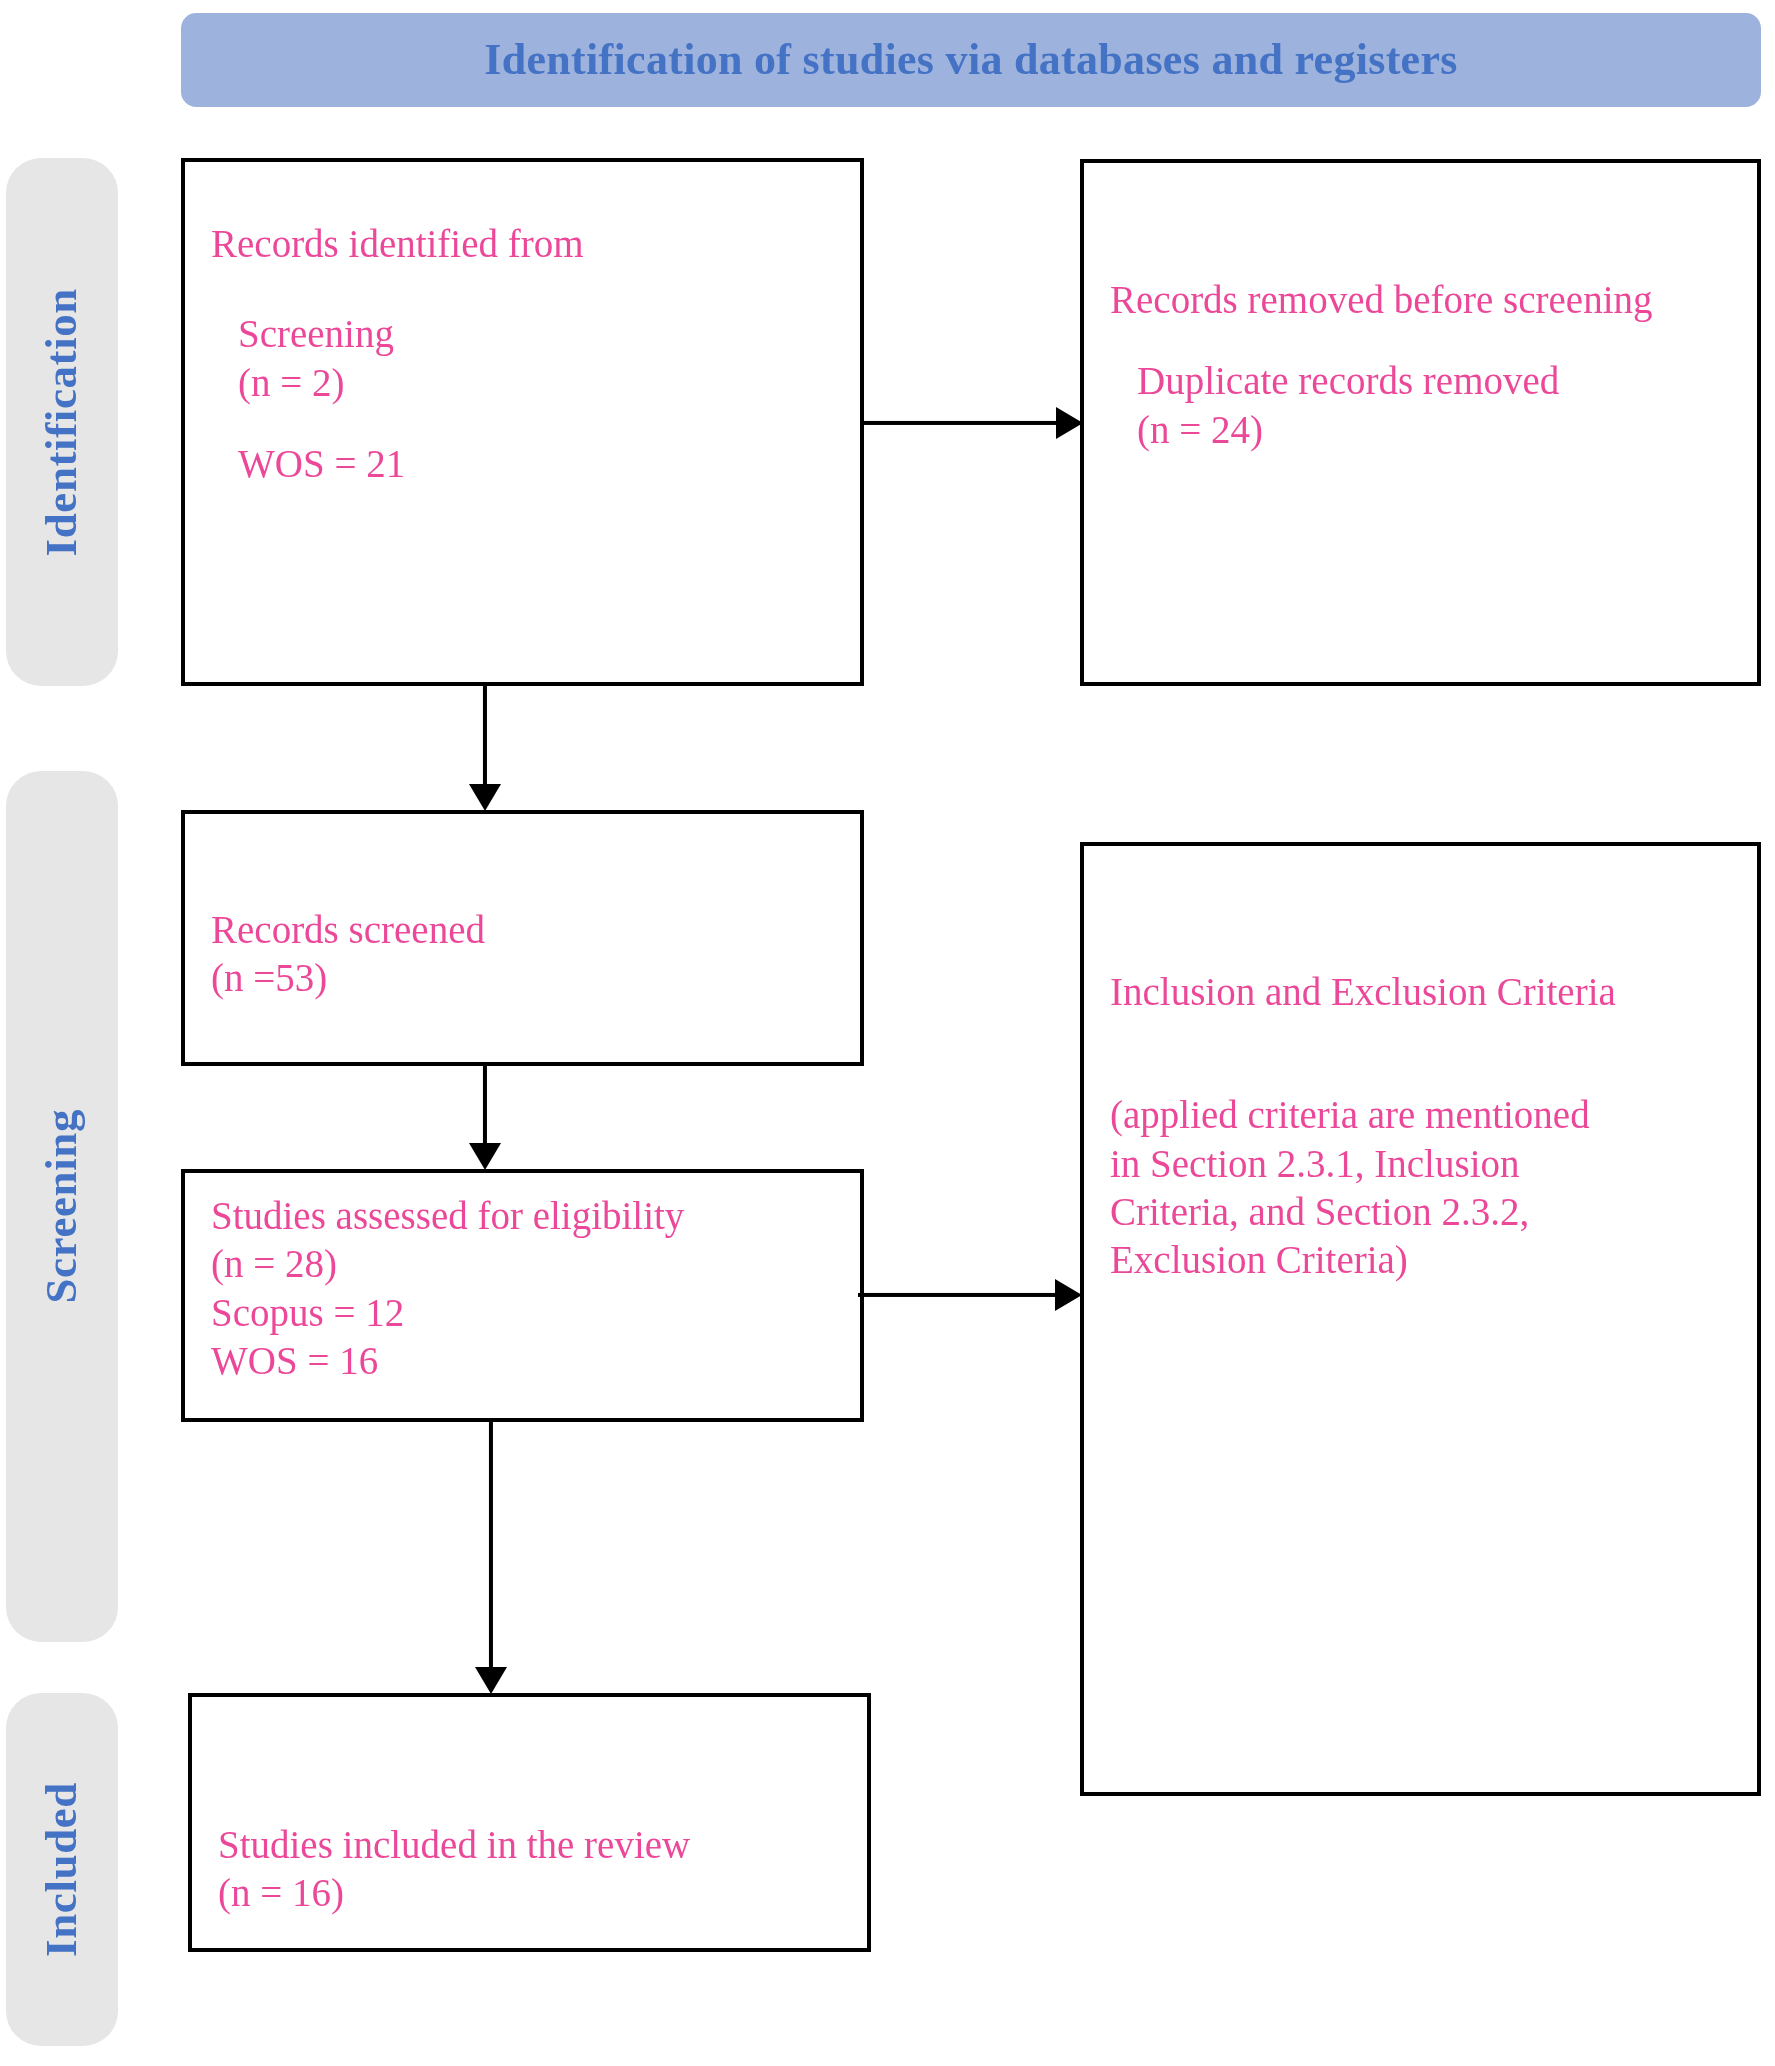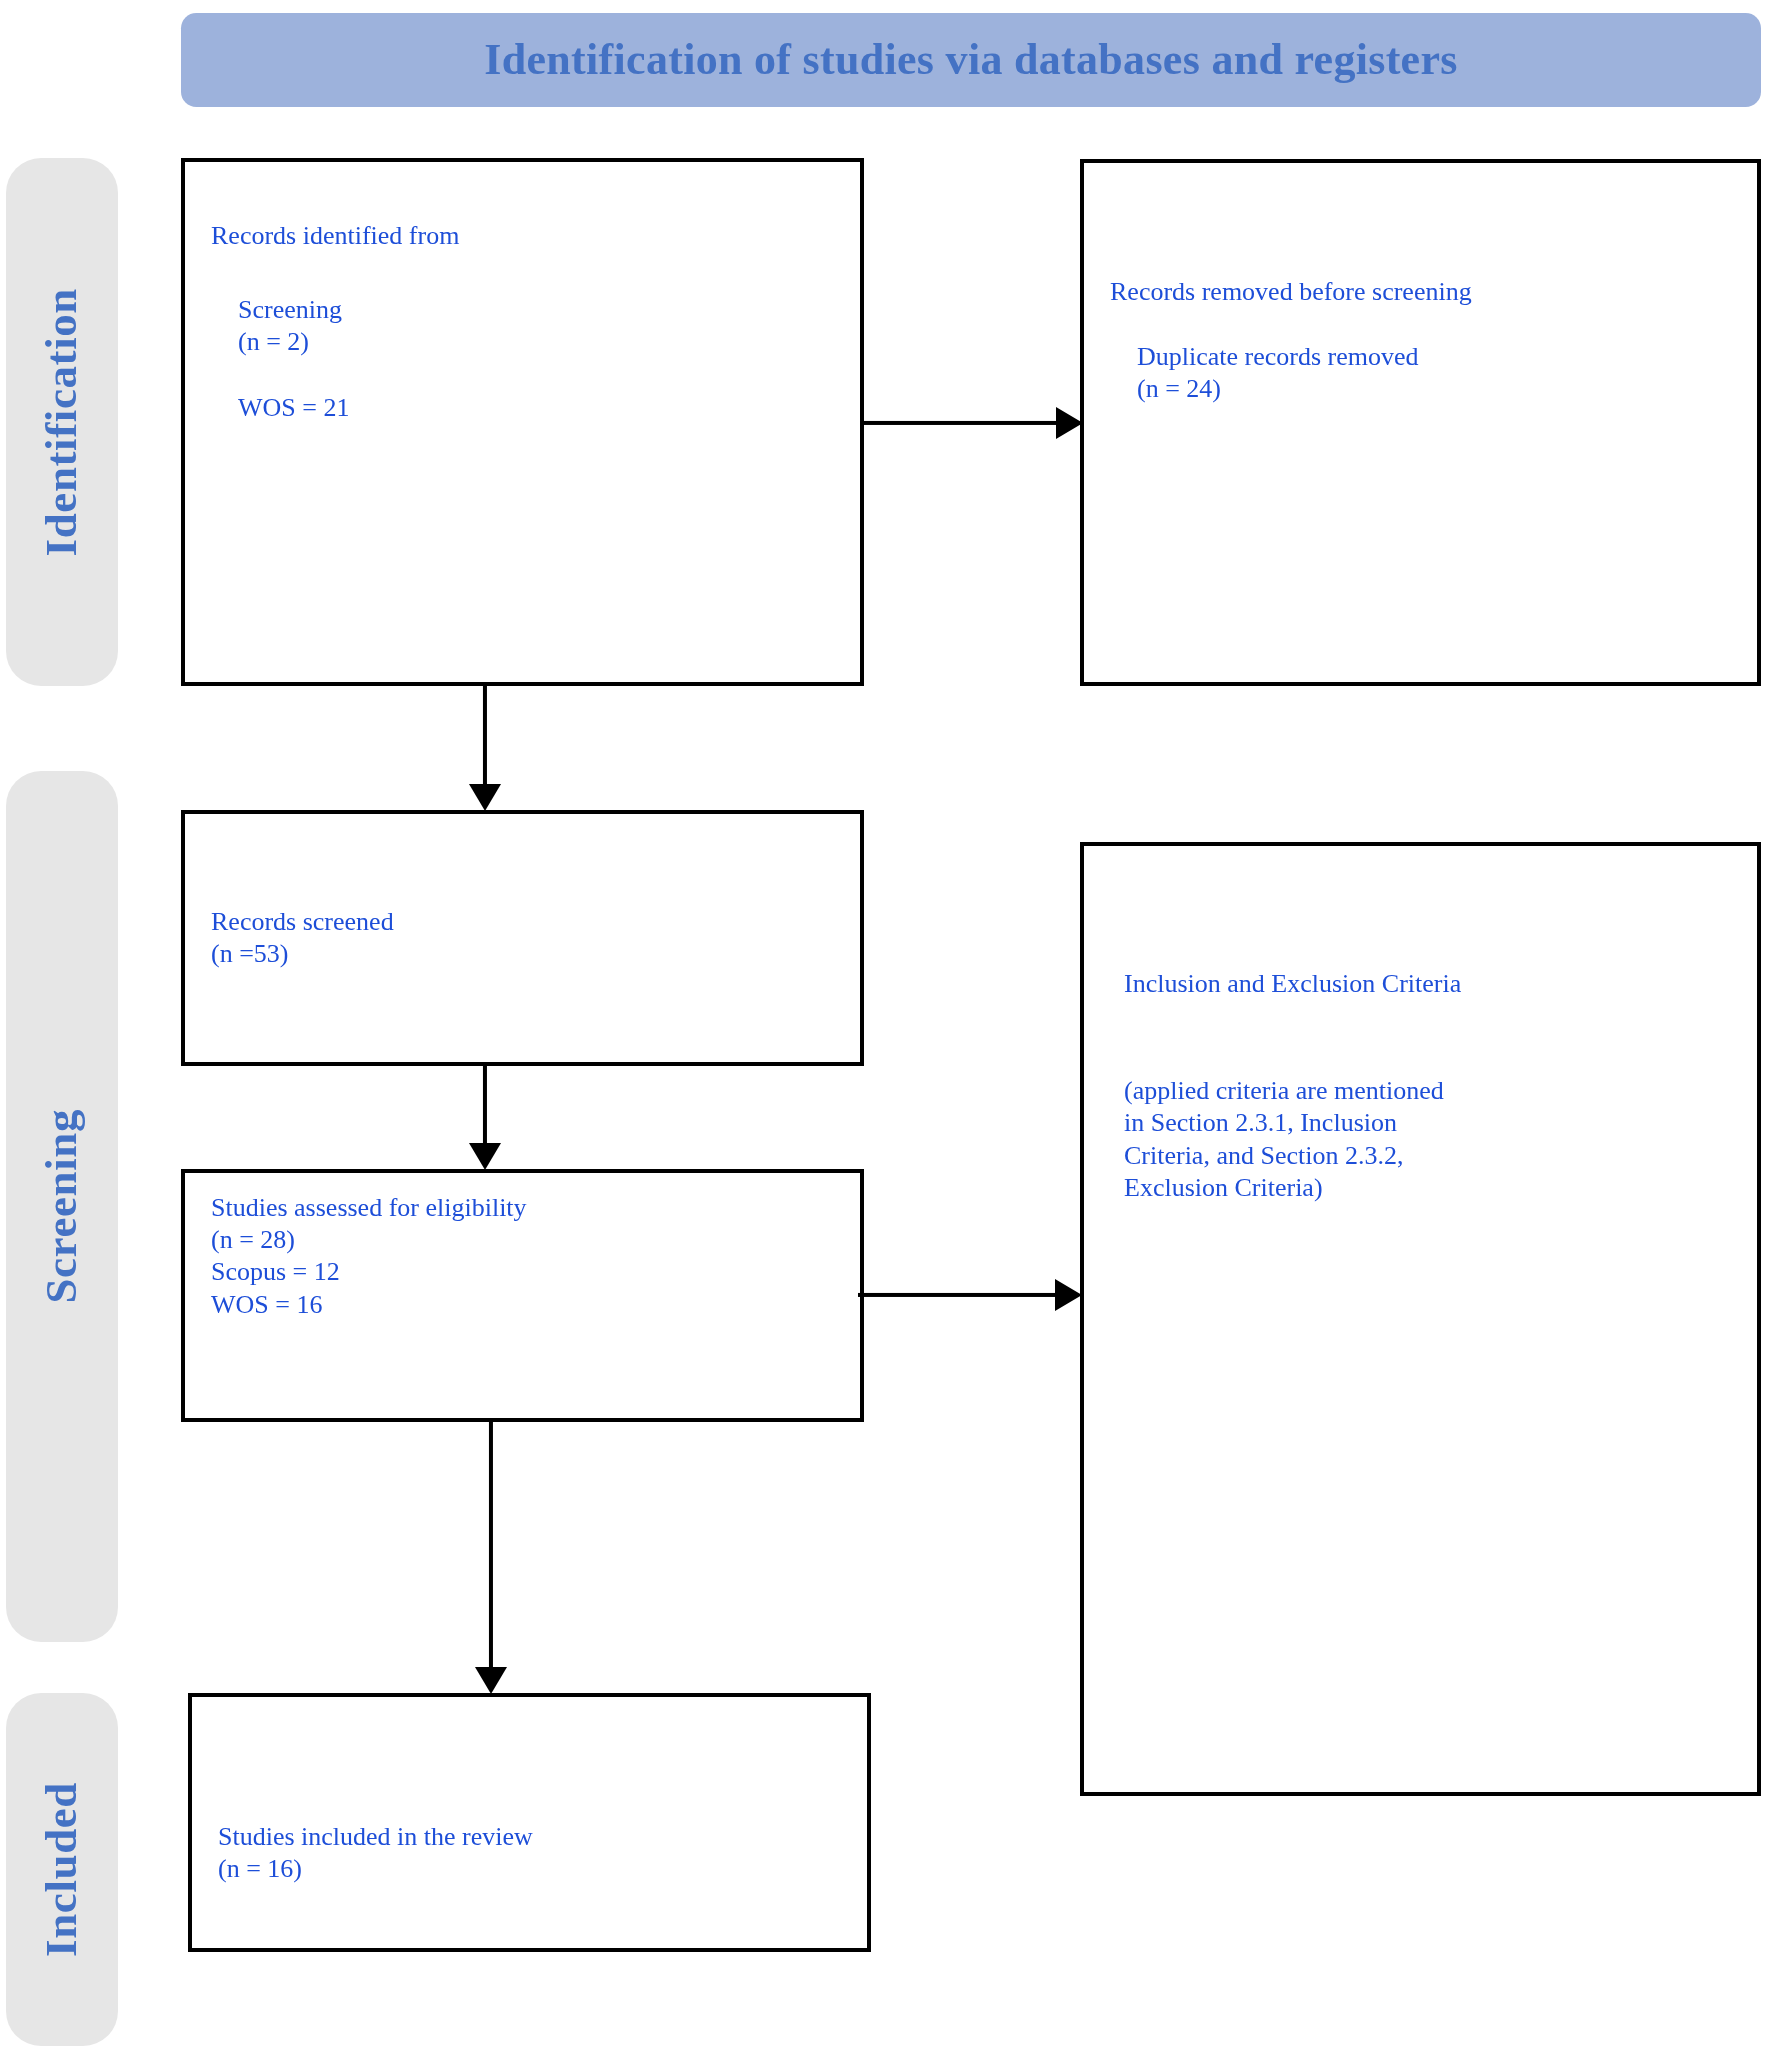--- a/index.html
+++ b/index.html
@@ -65,22 +65,22 @@
   #tab-identification { top: 158px;  height: 528px; }
   #tab-screening      { top: 771px; height: 871px; }
   #tab-included       { top: 1693px; height: 353px; }
 
   
   .fbox {
     position: absolute;
     background: #ffffff;
     border: 4.1px solid #000000;
     box-sizing: border-box;
-    color: #1d4ed8;
-    font-size: 26px;
+    color: #ec4899;
+    font-size: 39px;
     line-height: 1.24;
   }
   .fbox .inner {
     position: absolute;
     left: 26px;
     right: 20px;
   }
   .lead   { margin: 0; }
   .indent { margin: 0; padding-left: 27px; }
   .gap-lg { height: 42px; }
@@ -93,21 +93,21 @@
   #box-removed      { left: 1080px; top: 159px;  width: 681px; height: 527px; }
   #box-removed .inner { top: 113px; }
 
   #box-screened     { left: 181px;  top: 810px; width: 683px; height: 256px; }
   #box-screened .inner { top: 65px; margin-top: 27px; }
 
   #box-eligibility  { left: 181px;  top: 1169px; width: 683px; height: 253px; }
   #box-eligibility .inner { top: 19px; }
 
   #box-criteria     { left: 1080px; top: 842px; width: 681px; height: 954px; }
-  #box-criteria .inner { top: 122px; margin-left: 14px; }
+  #box-criteria .inner { top: 122px; }
 
   #box-included     { left: 188px;  top: 1693px; width: 683px; height: 259px; }
   #box-included .inner { top: 124px; }
 
   
   .arrow-h, .arrow-v { position: absolute; }
   .arrow-h .shaft {
     position: absolute; left: 0; top: 50%;
     transform: translateY(-50%);
     height: 4.1px; background: #000;

